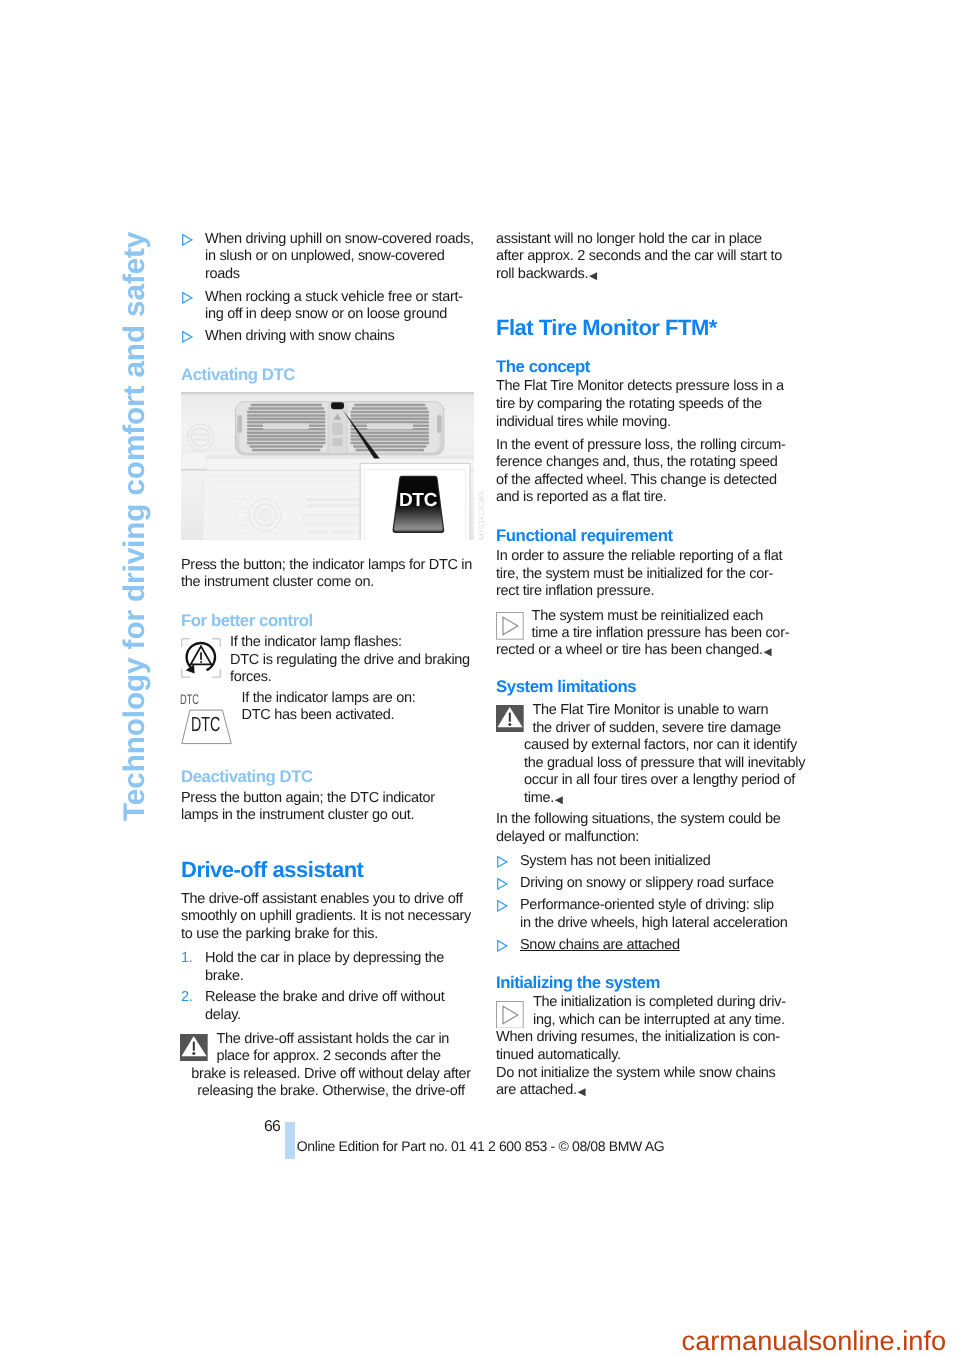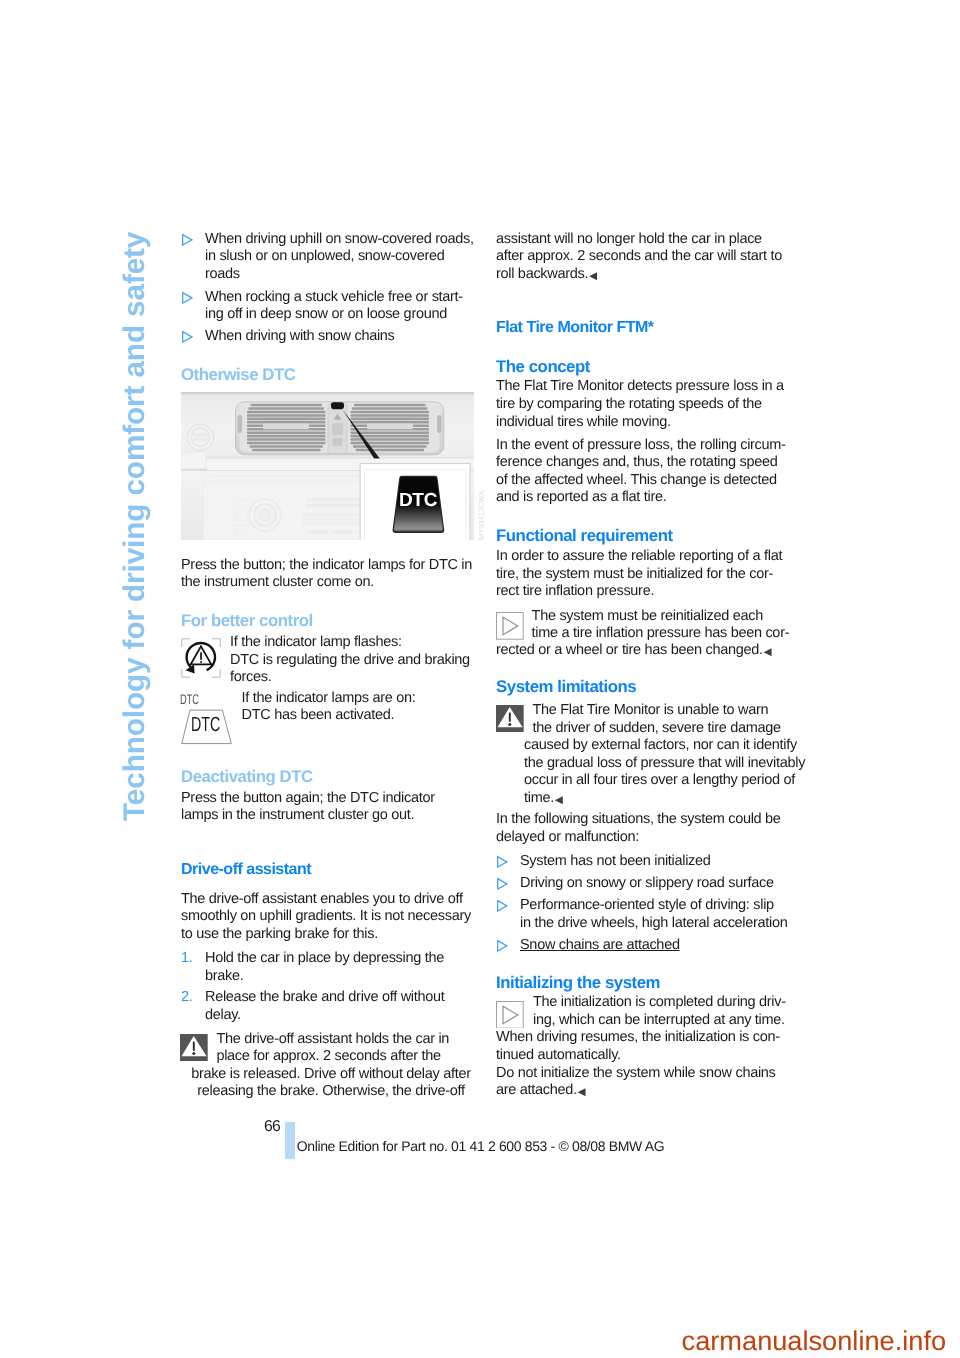--- a/index.html
+++ b/index.html
@@ -32,21 +32,21 @@
   
   .blk{
     position:absolute;
     font-size:14.5px;
     line-height:17.6px;
     color:#1c1c1c;
     letter-spacing:-0.3px;
     margin:0;
   }
   .hd-main{
-    font-size:16px;font-weight:bold;color:#0d84f2;
+    font-size:22px;font-weight:bold;color:#0d84f2;
     line-height:24px;letter-spacing:-0.5px;white-space:nowrap;
   }
   .hd-sub{
     font-size:16.8px;font-weight:bold;color:#0d84f2;
     line-height:19px;letter-spacing:-0.45px;white-space:nowrap;
   }
   .hd-sub.light{color:#8cc5f2;}
 
   .blk.bullet-row{padding-left:24px;}
   .tri-b{
@@ -128,21 +128,21 @@
 
   <div class="blk bullet-row" style="left:181px;top:327.6px;width:292px;">
     <span class="tri-b">
       <svg viewBox="0 0 11 12" width="11" height="12">
           <path d="M0.7 0.65 L9.9 5.85 L0.7 11.05 Z" fill="none" stroke="#43a4f2" stroke-width="1.3" stroke-linejoin="miter"></path>
         </svg>
     </span>
     <span>When driving with snow chains</span>
   </div>
 
-  <div class="blk hd-sub light" style="left:181px;top:364.8px;">Otherwise DTC</div>
+  <div class="blk hd-sub light" style="left:181px;top:364.8px;">Activating DTC</div>
 
   <div class="photo">
     <svg viewBox="0 0 294 148" width="294" height="148" preserveAspectRatio="none">
       <defs>
         <linearGradient id="bgGrad" x1="0" y1="0" x2="0" y2="1">
           <stop offset="0" stop-color="#d6d6d6"></stop>
           <stop offset="0.03" stop-color="#ebebeb"></stop>
           <stop offset="0.25" stop-color="#f2f2f2"></stop>
           <stop offset="0.42" stop-color="#efefef"></stop>
           <stop offset="0.455" stop-color="#e2e2e2"></stop>

